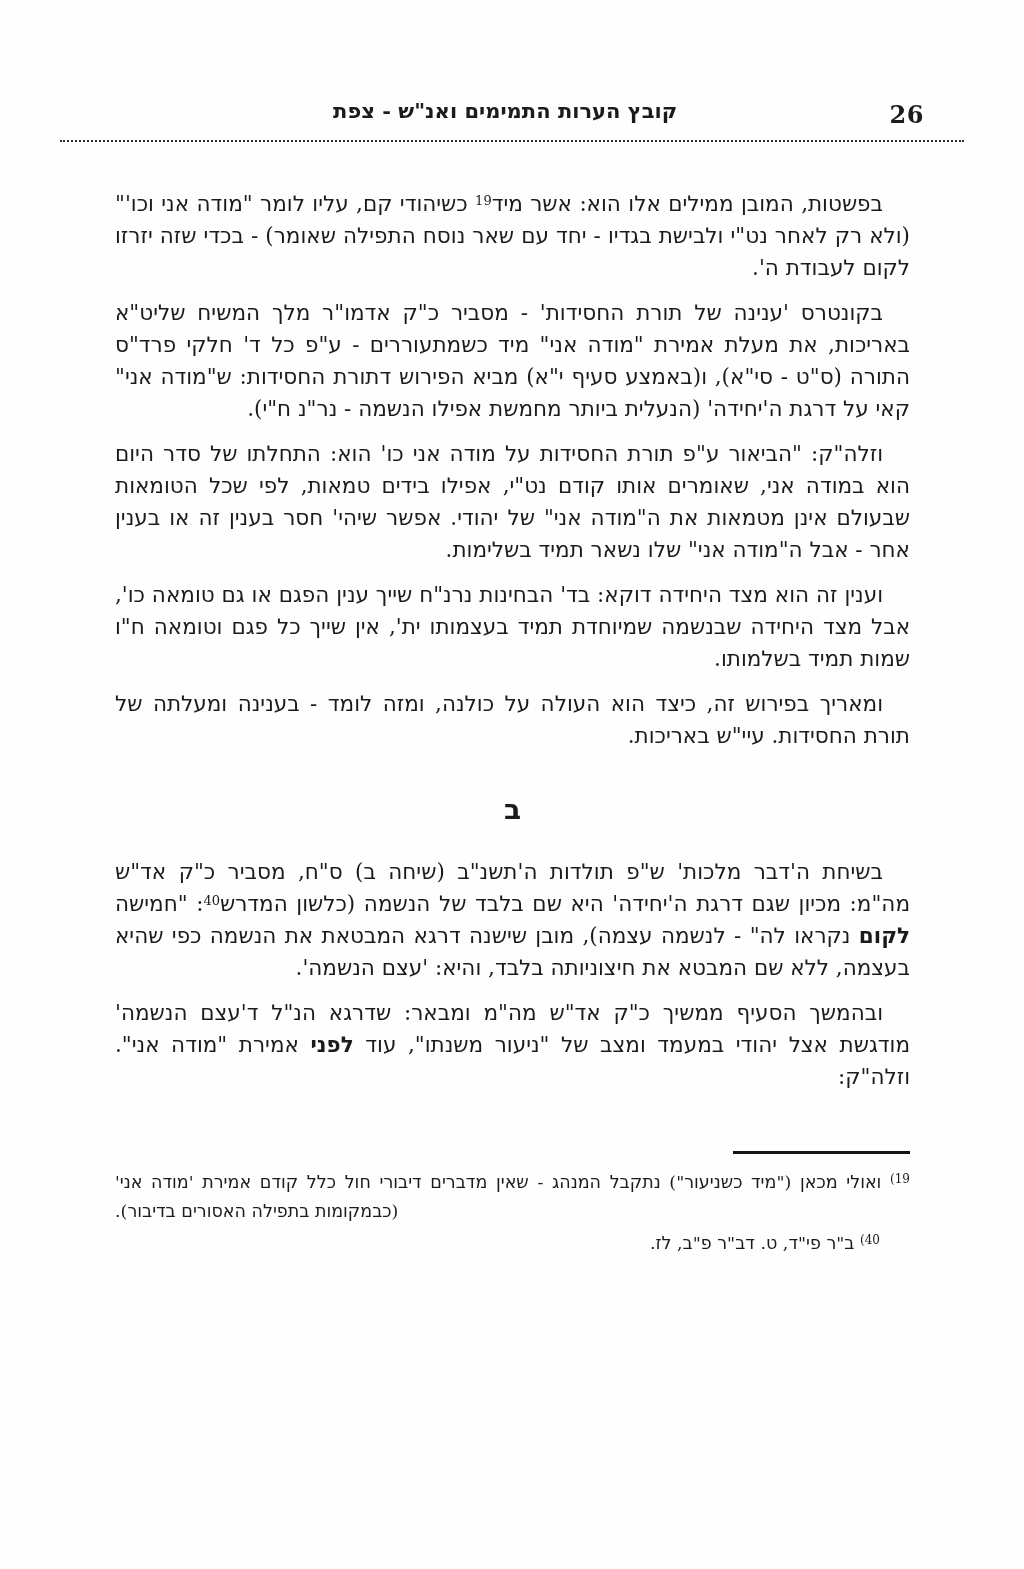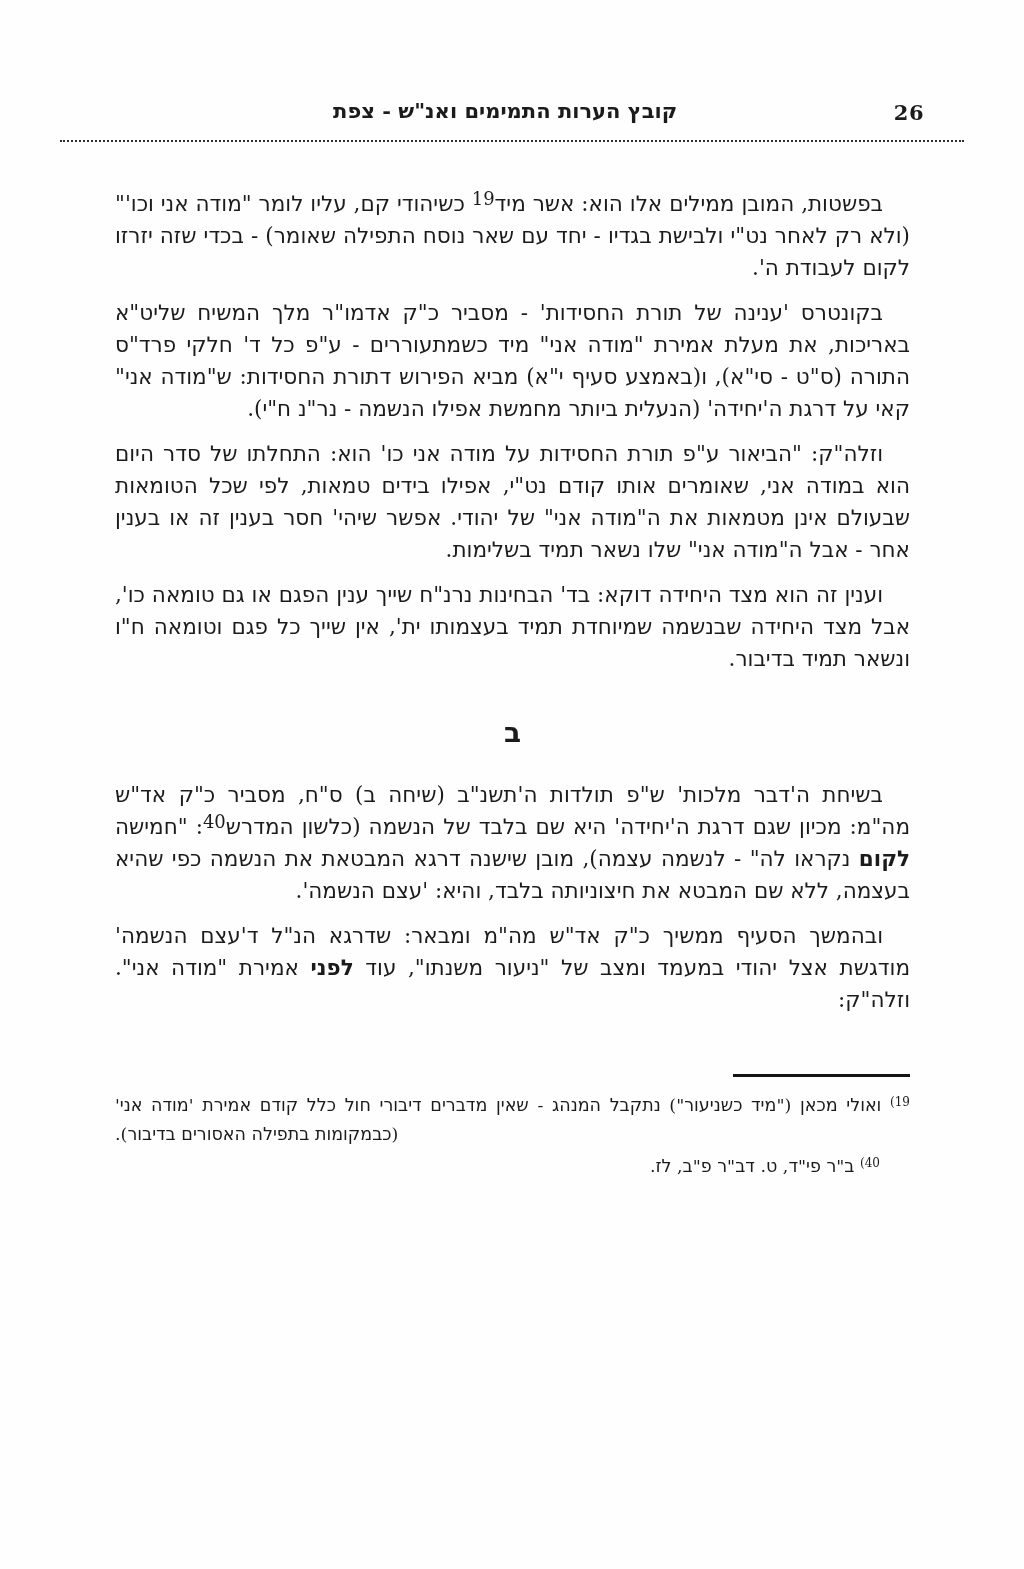--- a/index.html
+++ b/index.html
@@ -14,37 +14,37 @@
   }
   
   .header{position:relative;padding-top:98px;}
   .header-row{position:relative;height:36px;}
   .header-title{
     position:absolute;left:50%;top:0;transform:translateX(-52%);
     font-size:21px;font-weight:700;white-space:nowrap;direction:rtl;
   }
   .page-number{
     position:absolute;right:100px;top:2px;
-    font-size:21px;font-weight:600;letter-spacing:.5px;
+    font-size:24px;font-weight:600;letter-spacing:.5px;
   }
   .dotted-rule{
     margin:6px 60px 0 60px;height:0;
     border-bottom:2px dotted #2f2f2f;
   }
   
   .body-content{
     direction:rtl;
     margin:46px 114px 0 115px;
     font-size:21.5px;line-height:32px;
     text-align:justify;
   }
   .para{margin:0 0 13px 0;text-indent:27px;}
   .para b{font-weight:700;}
   sup.fn-ref{
-    font-size:18px;line-height:0;vertical-align:6px;
+    font-size:13px;line-height:0;vertical-align:6px;
     letter-spacing:0;
   }
   .section-letter{
     text-align:center;text-indent:0;
     font-size:28px;font-weight:700;
     margin:42px 0 30px 0;
   }
   
   .footnotes{
     direction:rtl;
@@ -78,21 +78,22 @@
       <span class="header-title">קובץ הערות התמימים ואנ"ש - צפת</span>
     </div>
     <div class="dotted-rule"></div>
   </header>
 
   <main class="body-content">
 
   <p class="para">בפשטות, המובן ממילים אלו הוא: אשר מיד<sup class="fn-ref">19</sup> כשיהודי קם, עליו לומר "מודה אני וכו'" (ולא רק לאחר נט"י ולבישת בגדיו - יחד עם שאר נוסח התפילה שאומר) - בכדי שזה יזרזו לקום לעבודת ה'.</p>
       <p class="para">בקונטרס 'ענינה של תורת החסידות' - מסביר כ"ק אדמו"ר מלך המשיח שליט"א באריכות, את מעלת אמירת "מודה אני" מיד כשמתעוררים - ע"פ כל ד' חלקי פרד"ס התורה (ס"ט - סי"א), ו(באמצע סעיף י"א) מביא הפירוש דתורת החסידות: ש"מודה אני" קאי על דרגת ה'יחידה' (הנעלית ביותר מחמשת אפילו הנשמה - נר"נ ח"י).</p>
       <p class="para">וזלה"ק: "הביאור ע"פ תורת החסידות על מודה אני כו' הוא: התחלתו של סדר היום הוא במודה אני, שאומרים אותו קודם נט"י, אפילו בידים טמאות, לפי שכל הטומאות שבעולם אינן מטמאות את ה"מודה אני" של יהודי. אפשר שיהי' חסר בענין זה או בענין אחר - אבל ה"מודה אני" שלו נשאר תמיד בשלימות.</p>
-      <p class="para">וענין זה הוא מצד היחידה דוקא: בד' הבחינות נרנ"ח שייך ענין הפגם או גם טומאה כו', אבל מצד היחידה שבנשמה שמיוחדת תמיד בעצמותו ית', אין שייך כל פגם וטומאה ח"ו ונשאר תמיד בדיבור.</p>
+      <p class="para">וענין זה הוא מצד היחידה דוקא: בד' הבחינות נרנ"ח שייך ענין הפגם או גם טומאה כו', אבל מצד היחידה שבנשמה שמיוחדת תמיד בעצמותו ית', אין שייך כל פגם וטומאה ח"ו שמות תמיד בשלמותו.</p>
+      <p class="para">ומאריך בפירוש זה, כיצד הוא העולה על כולנה, ומזה לומד - בענינה ומעלתה של תורת החסידות. עיי"ש באריכות.</p>
       <h2 class="section-letter">ב</h2>
       <p class="para">בשיחת ה'דבר מלכות' ש"פ תולדות ה'תשנ"ב (שיחה ב) ס"ח, מסביר כ"ק אד"ש מה"מ: מכיון שגם דרגת ה'יחידה' היא שם בלבד של הנשמה (כלשון המדרש<sup class="fn-ref">40</sup>: "חמישה <b>לקום</b> נקראו לה" - לנשמה עצמה), מובן שישנה דרגא המבטאת את הנשמה כפי שהיא בעצמה, ללא שם המבטא את חיצוניותה בלבד, והיא: 'עצם הנשמה'.</p>
       <p class="para">ובהמשך הסעיף ממשיך כ"ק אד"ש מה"מ ומבאר: שדרגא הנ"ל ד'עצם הנשמה' מודגשת אצל יהודי במעמד ומצב של "ניעור משנתו", עוד <b>לפני</b> אמירת "מודה אני". וזלה"ק:</p>
     </main>
 
   <footer class="footnotes">
     <div class="fn-rule"></div>
     <div>
 
     <p class="fn fn-justify"><sup class="fn-ref" dir="ltr">(19</sup> ואולי מכאן ("מיד כשניעור") נתקבל המנהג - שאין מדברים דיבורי חול כלל קודם אמירת 'מודה אני' (כבמקומות בתפילה האסורים בדיבור).</p>

